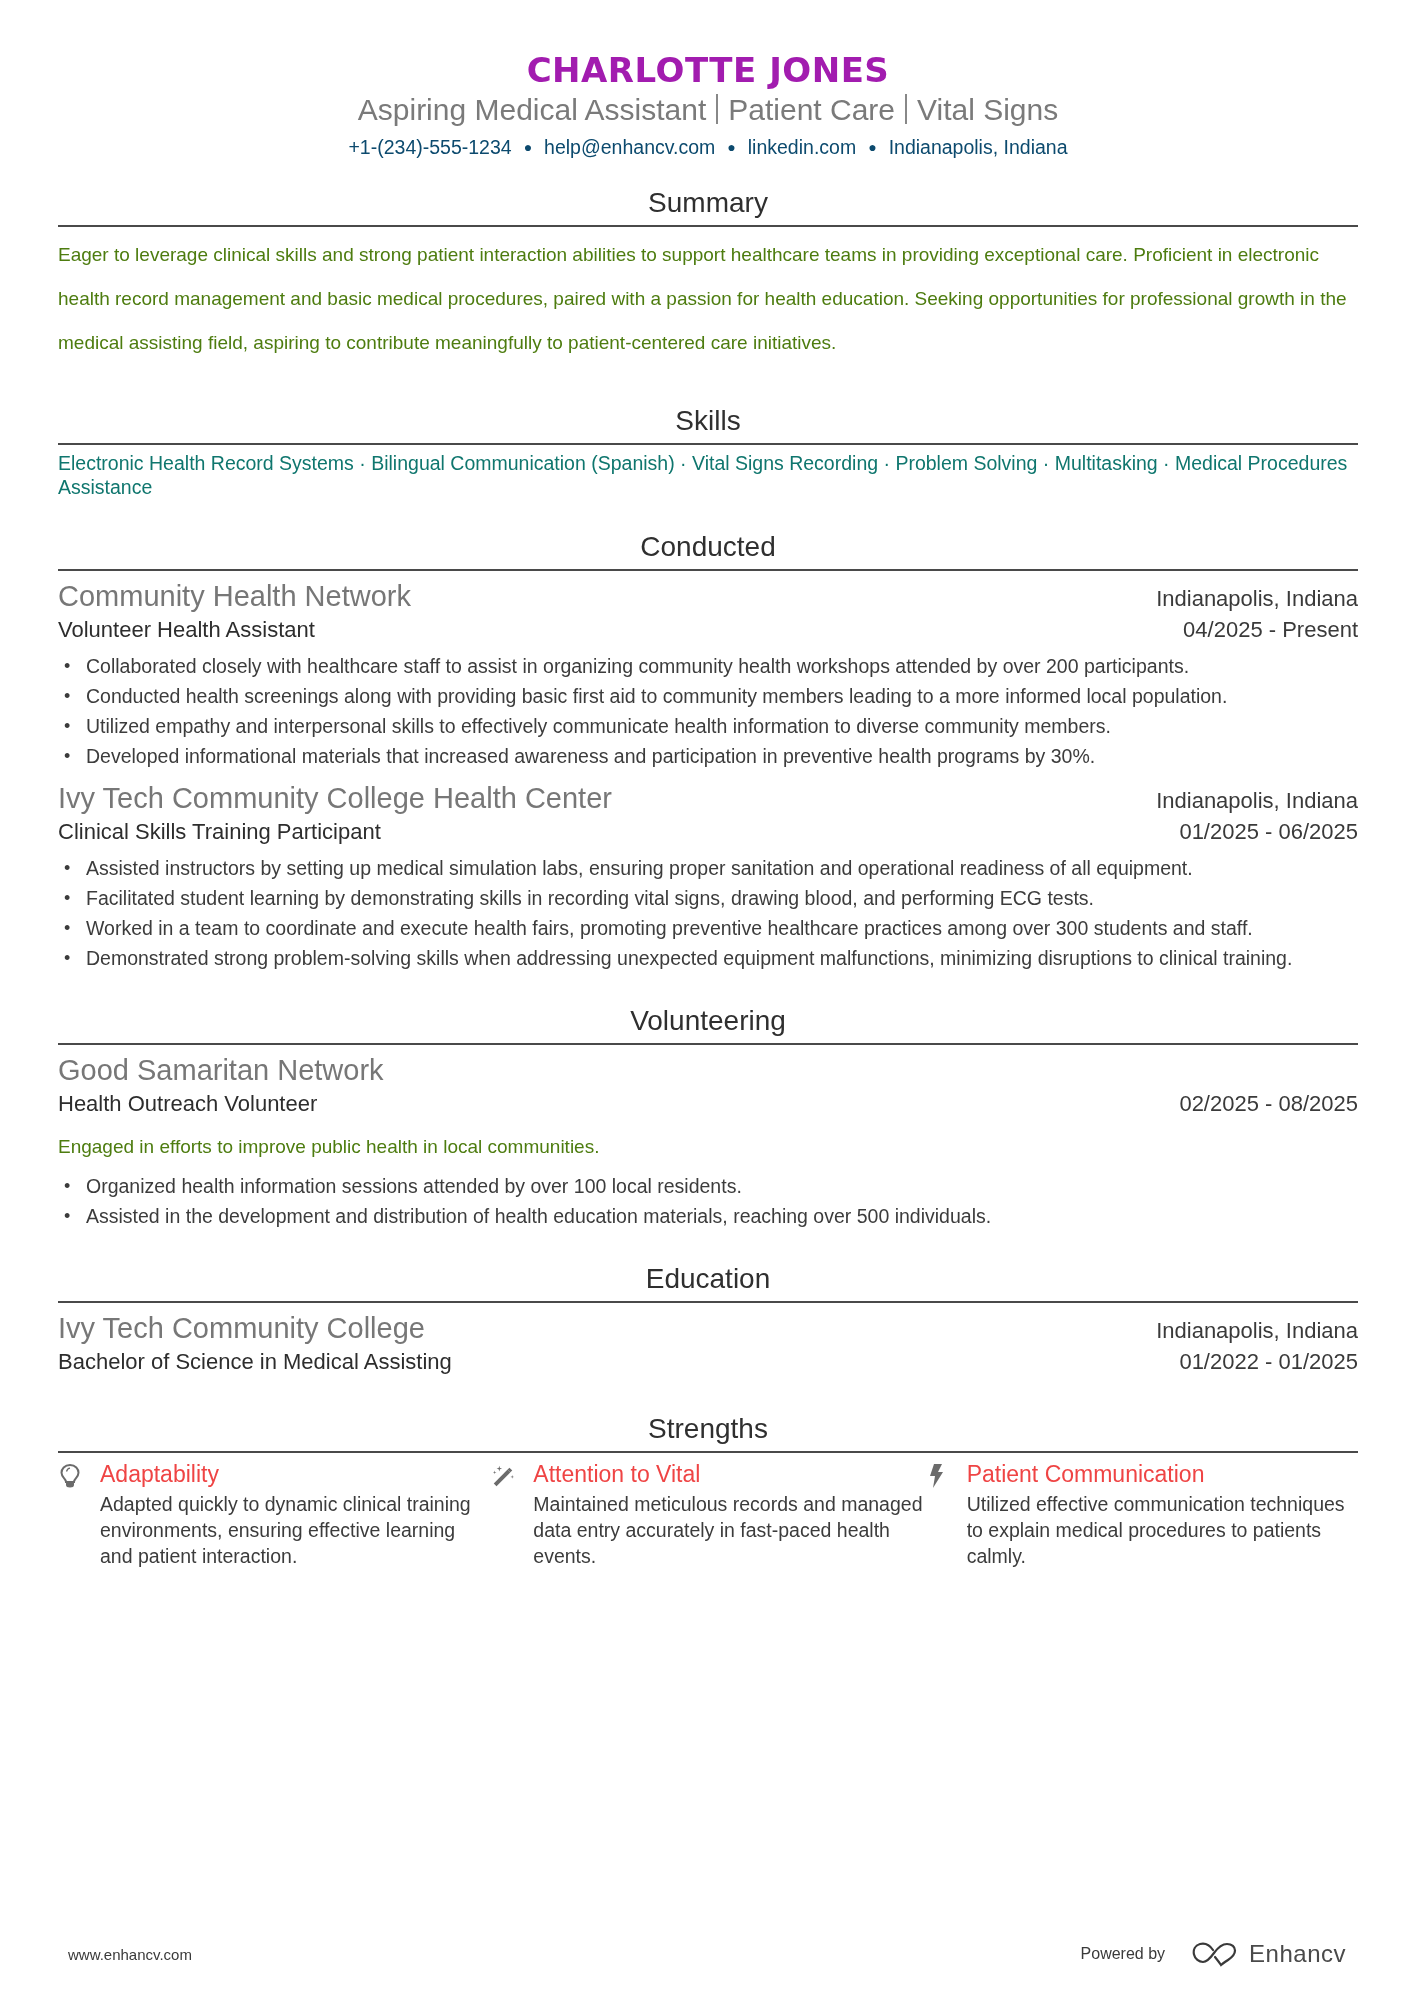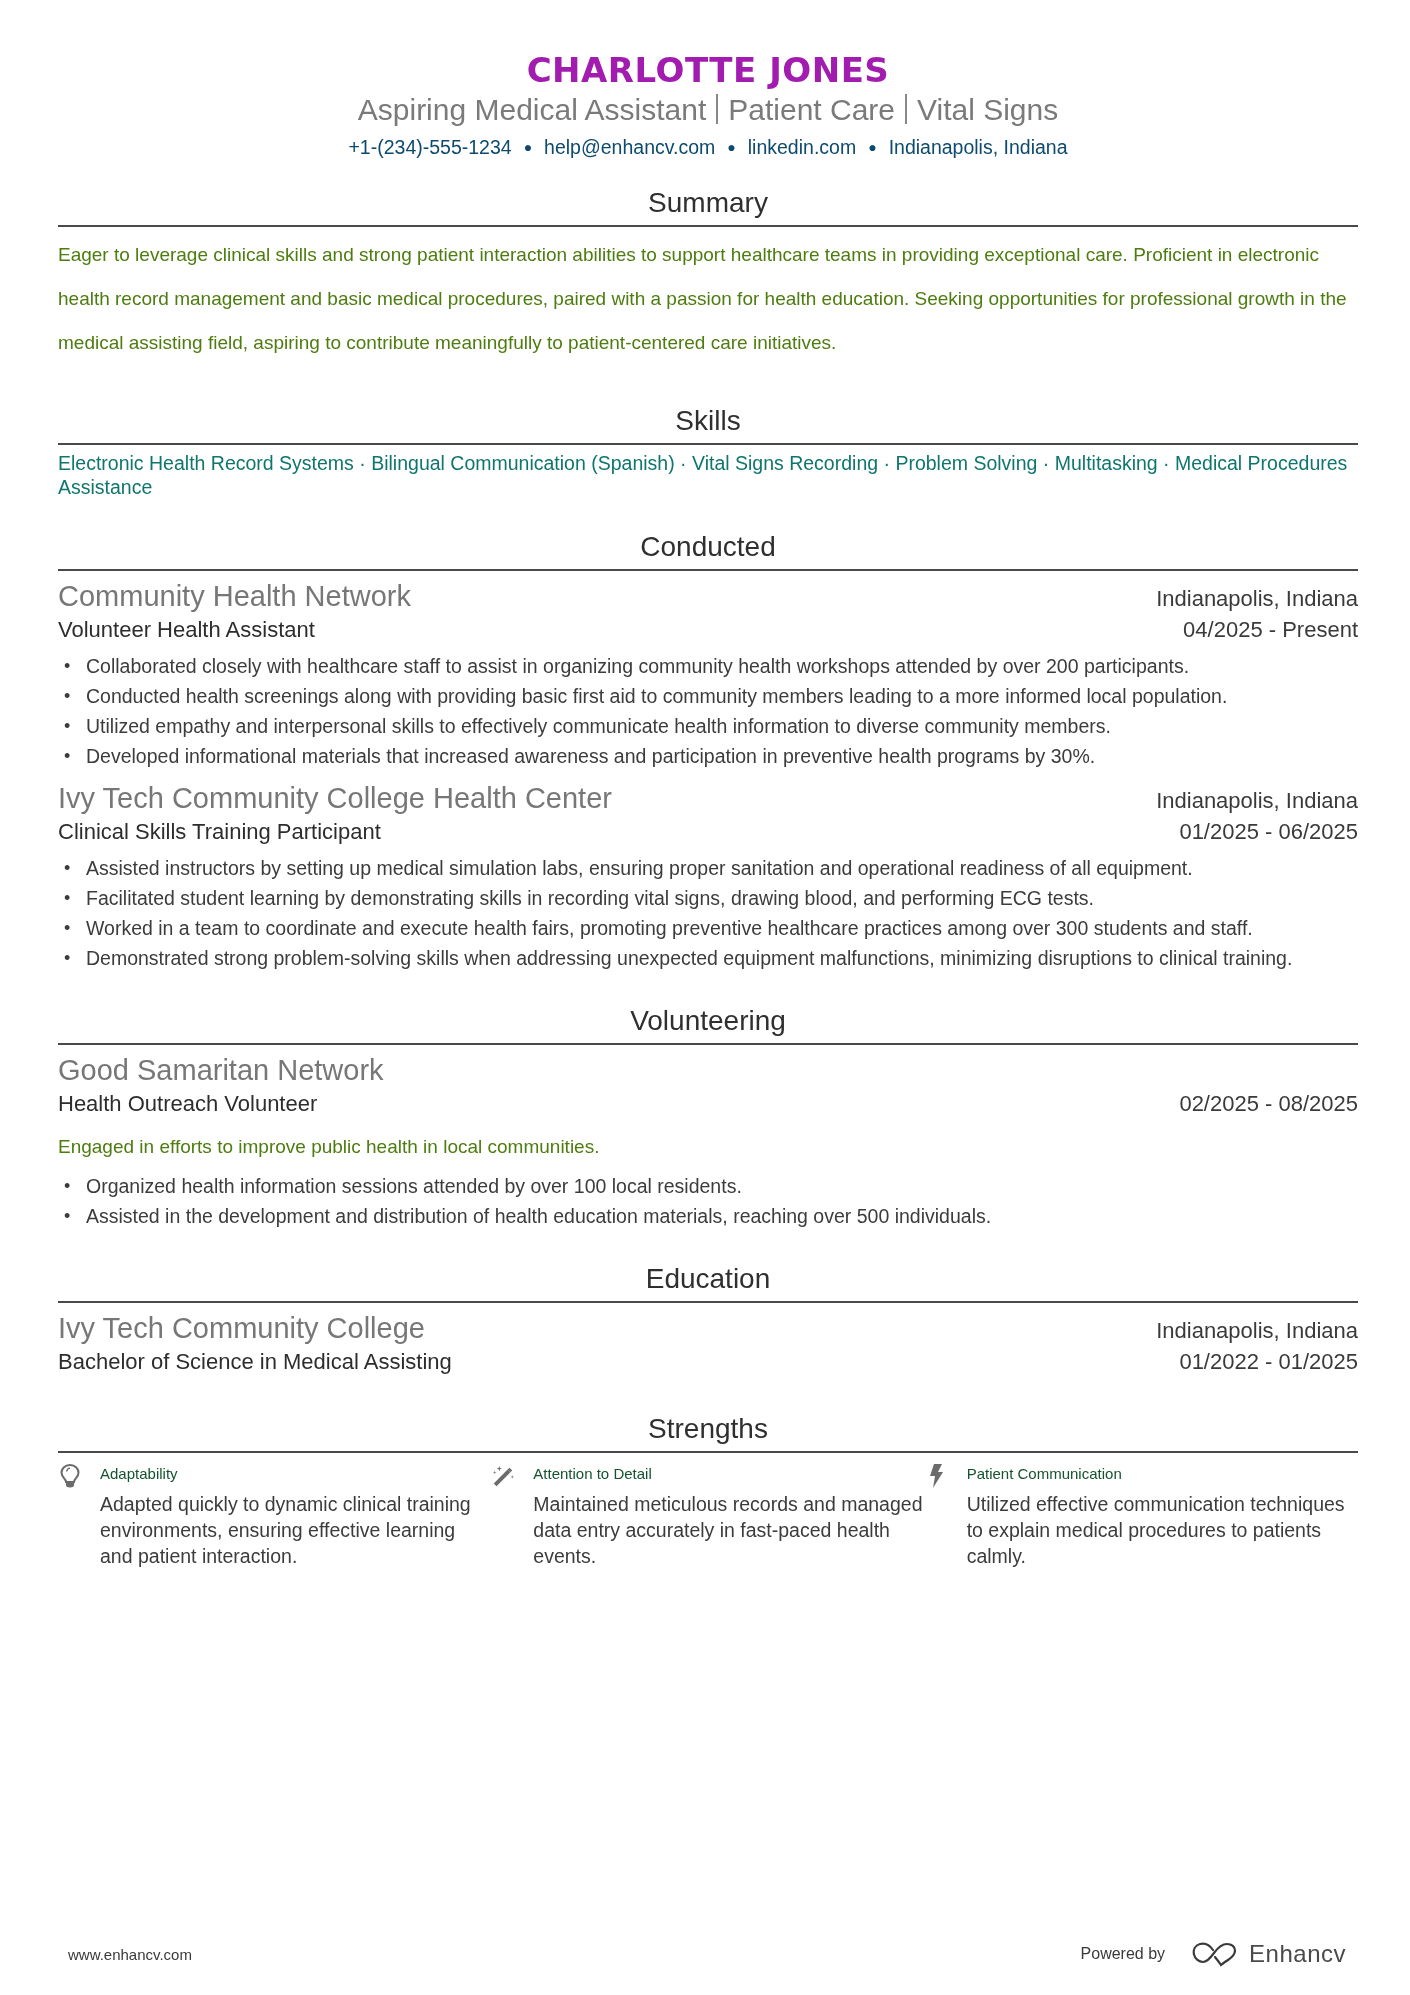--- a/index.html
+++ b/index.html
@@ -28,21 +28,21 @@
   .entry-sub { display:flex; justify-content:space-between; align-items:baseline; }
 
   ul.bullets { list-style:none; margin:6px 0 0 0; padding:0; }
   ul.bullets li { position:relative; padding-left:28px; font-size:19.5px; line-height:30px; color:#3c3c3c; }
   ul.bullets li::before { content:"\2022"; position:absolute; left:6px; top:0; font-size:18px; }
 
   .strengths { display:flex; margin-top:6px; }
   .str-item { width:444px; display:flex; }
   .str-icon { width:42px; flex:0 0 42px; display:flex; justify-content:flex-start; padding-top:4px; }
   .str-icon svg { width:24px; height:26px; }
-  .str-title { font-size:15px; color:#14532d; line-height:30px; }
+  .str-title { font-size:23px; color:#ef4444; line-height:30px; }
   .str-desc { font-size:19.5px; color:#3c3c3c; line-height:26px; margin-top:2px; }
 
   .footer { position:absolute; left:68px; right:64px; top:1940px; display:flex; justify-content:space-between; align-items:center; }
   .footer-url { font-size:15px; color:#3a3a3a; }
   .footer-right { display:flex; align-items:center; }
   .powered { font-size:16px; color:#3a3a3a; margin-right:26px; }
   .brand { display:flex; align-items:center; font-size:24px; color:#4a4a4a; letter-spacing:0.5px; }
   .brand svg { margin-right:10px; }
 </style>
 </head>
@@ -168,21 +168,21 @@
         <div class="str-icon">
           <svg viewBox="0 0 26 26">
             <path d="M3 23 L18 8 L21 11 L6 26 Z" fill="#6b6b6b" transform="translate(0,-2)"></path>
             <path d="M18 6 L20 4 L23 7 L21 9 Z" fill="#6b6b6b"></path>
             <path d="M9 2 L9.7 4.3 L12 5 L9.7 5.7 L9 8 L8.3 5.7 L6 5 L8.3 4.3 Z" fill="#6b6b6b"></path>
             <path d="M4 7 L4.4 8.6 L6 9 L4.4 9.4 L4 11 L3.6 9.4 L2 9 L3.6 8.6 Z" fill="#6b6b6b"></path>
             <path d="M23 12 L23.4 13.6 L25 14 L23.4 14.4 L23 16 L22.6 14.4 L21 14 L22.6 13.6 Z" fill="#6b6b6b"></path>
           </svg>
         </div>
         <div>
-          <div class="str-title">Attention to Detail</div>
+          <div class="str-title">Attention to Vital</div>
           <div class="str-desc">Maintained meticulous records and managed data entry accurately in fast-paced health events.</div>
         </div>
       </div>
 
       <div class="str-item">
         <div class="str-icon">
           <svg viewBox="0 0 24 26">
             <path d="M9 1 L17 1 L13 9 L18 9 L8 25 L10 13 L5 13 Z" fill="#6b6b6b"></path>
           </svg>
         </div>

